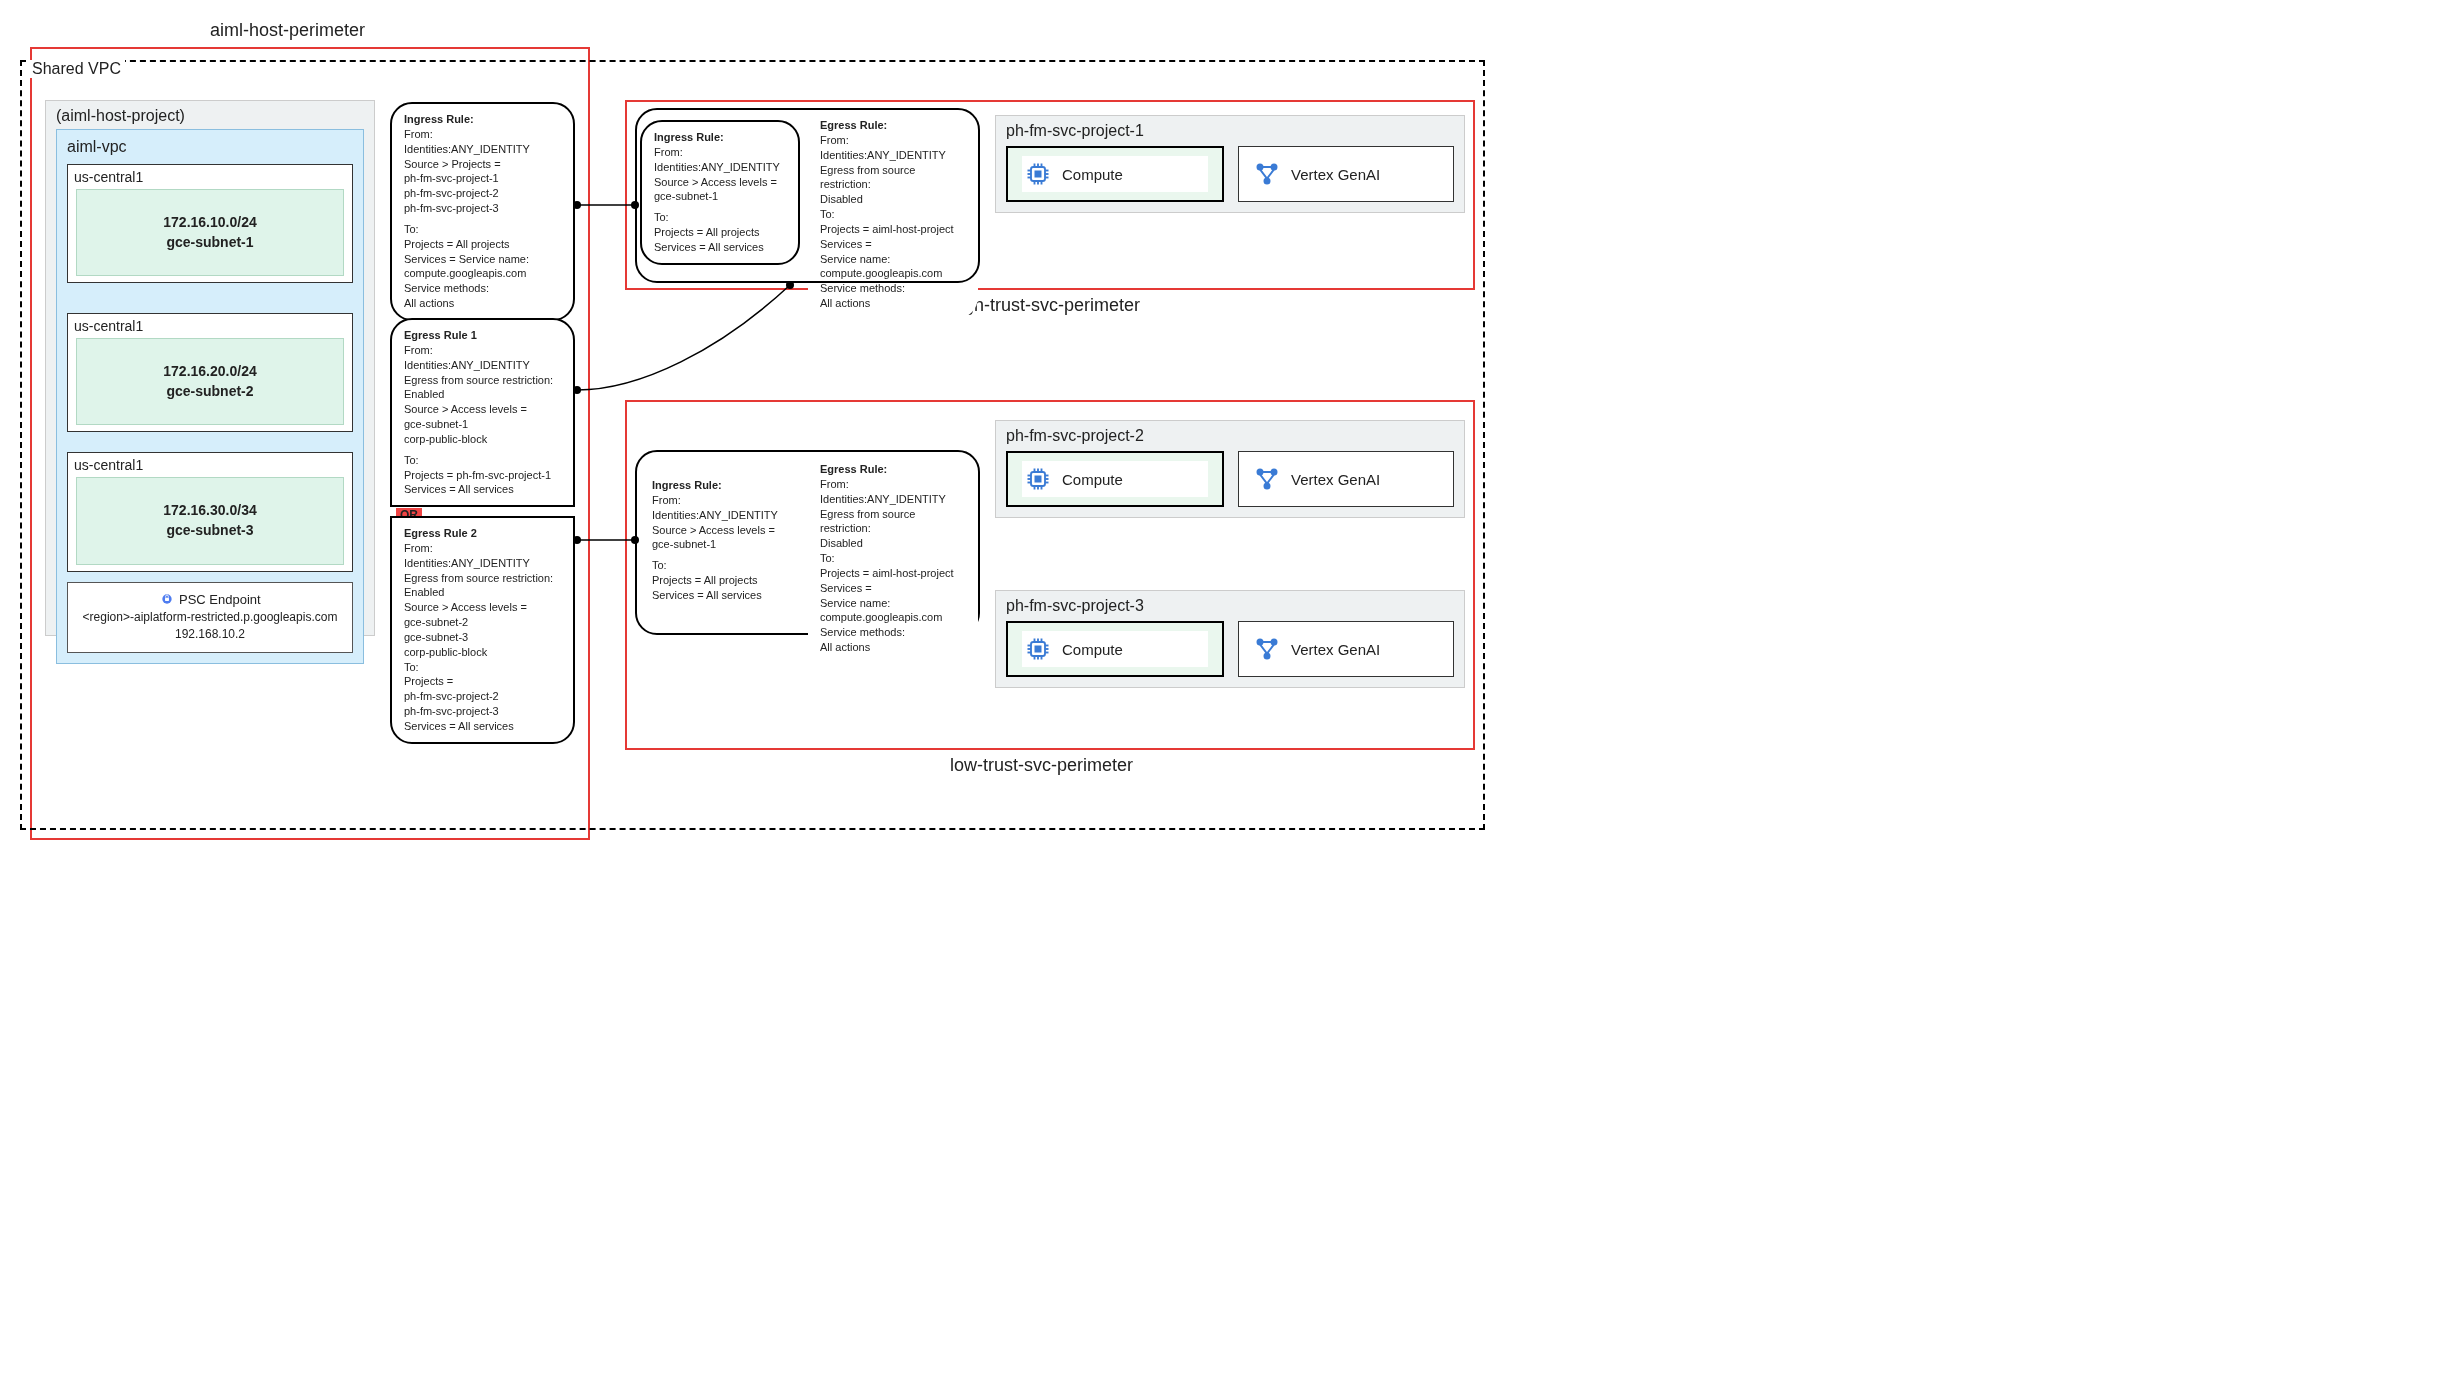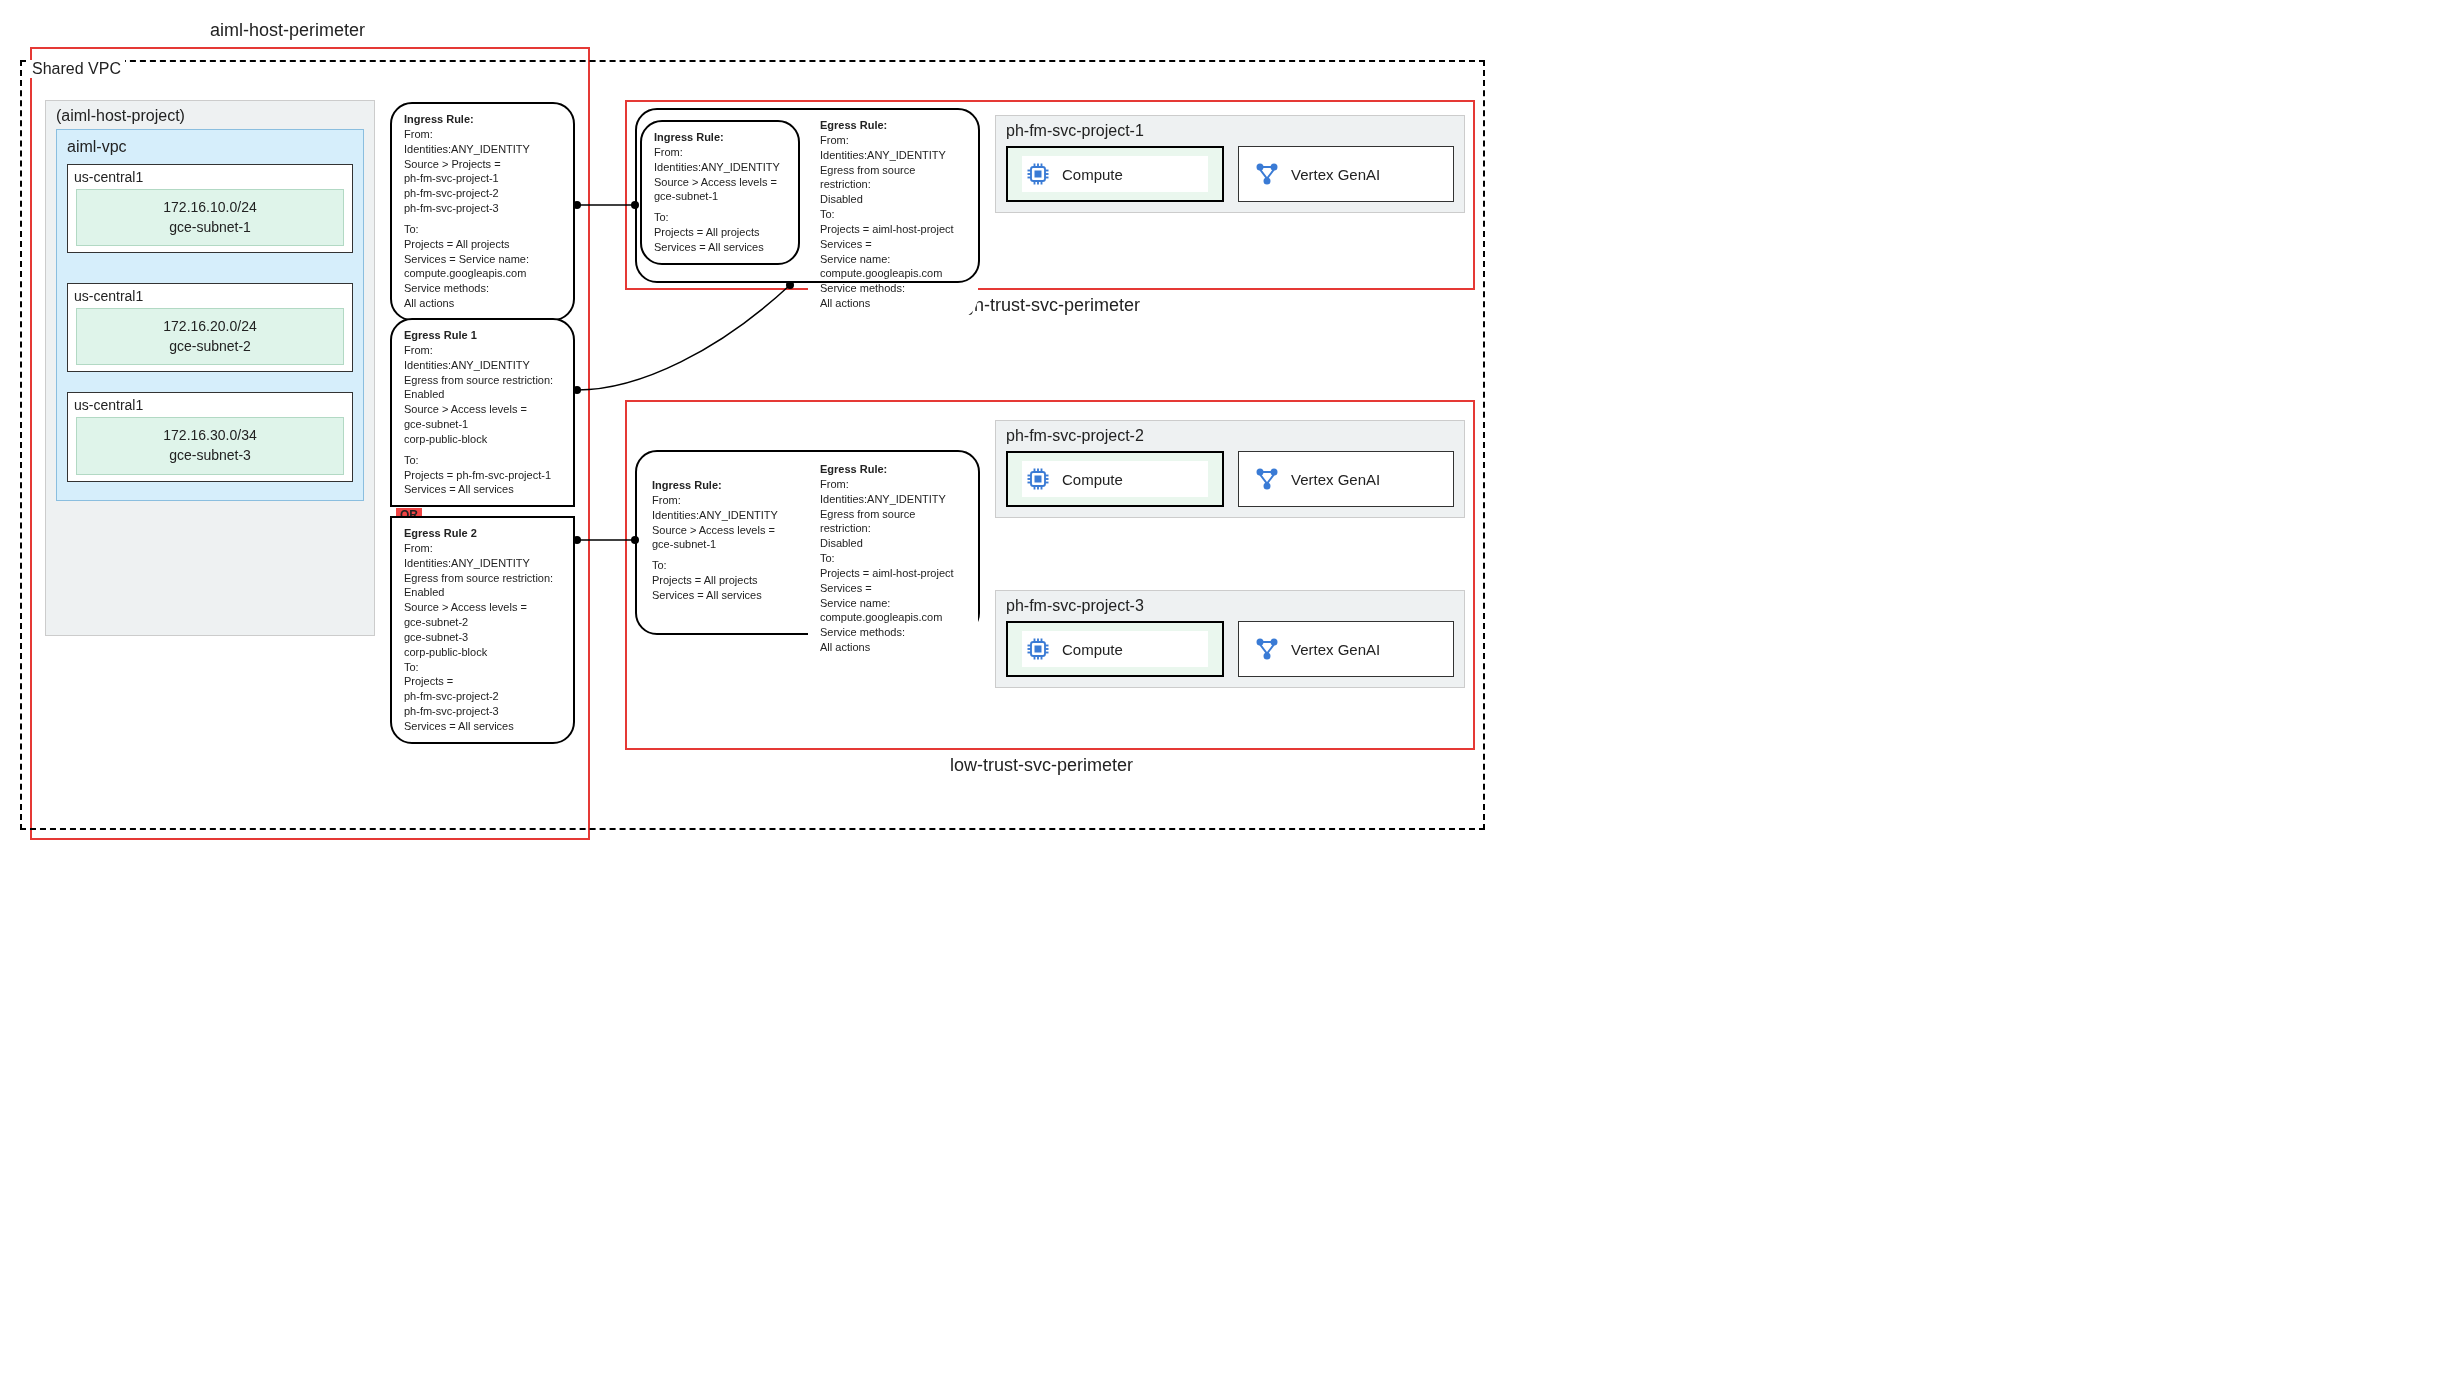--- a/index.html
+++ b/index.html
@@ -60,24 +60,25 @@
     padding: 4px 8px 6px;
   }
   .subnet-region {
     font-size: 14px;
     margin-bottom: 4px;
     margin-left: -2px;
   }
   .subnet-body {
     background: #dff4ea;
     border: 1px solid #b2d9c4;
-    padding: 8px 12px;
+    padding: 23px 12px;
     font-size: 14px;
     line-height: 1.4;
     text-align: center;
+    font-weight: bold;
   }
   .psc-card {
     background: #fff;
     border: 1px solid #555;
     margin-top: 10px;
     padding: 8px 6px 10px;
     font-size: 12px;
     text-align: center;
     line-height: 1.4;
   }
@@ -189,20 +190,32 @@
       </div>
 
       <div class="subnet" style="margin-top:20px;">
         <div class="subnet-region">us-central1</div>
         <div class="subnet-body">
           <div>172.16.30.0/34</div>
           <div>gce-subnet-3</div>
         </div>
       </div>
 
+      <div class="psc-card">
+        <div class="psc-head">
+          <svg class="icon-compute" style="width:16px;height:16px;vertical-align:-3px;" viewBox="0 0 24 24">
+              <circle cx="12" cy="12" r="7" fill="#4e7cf0"></circle>
+              <rect x="9" y="10" width="6" height="5" rx="1" fill="#fff"></rect>
+              <path d="M10 10 v-2 a2 2 0 0 1 4 0 v2" stroke="#fff" stroke-width="1.3" fill="none"></path>
+            </svg>
+          <span>PSC Endpoint</span>
+        </div>
+        <div>&lt;region&gt;-aiplatform-restricted.p.googleapis.com</div>
+        <div>192.168.10.2</div>
+      </div>
 
     </div>
   </div>
 
   <div class="rule-card" style="left:370px;top:82px;width:185px;">
     <b>Ingress Rule:</b>
     <div>
         <div>From:</div>
         <div>Identities:ANY_IDENTITY</div>
         <div>Source &gt; Projects =</div>

